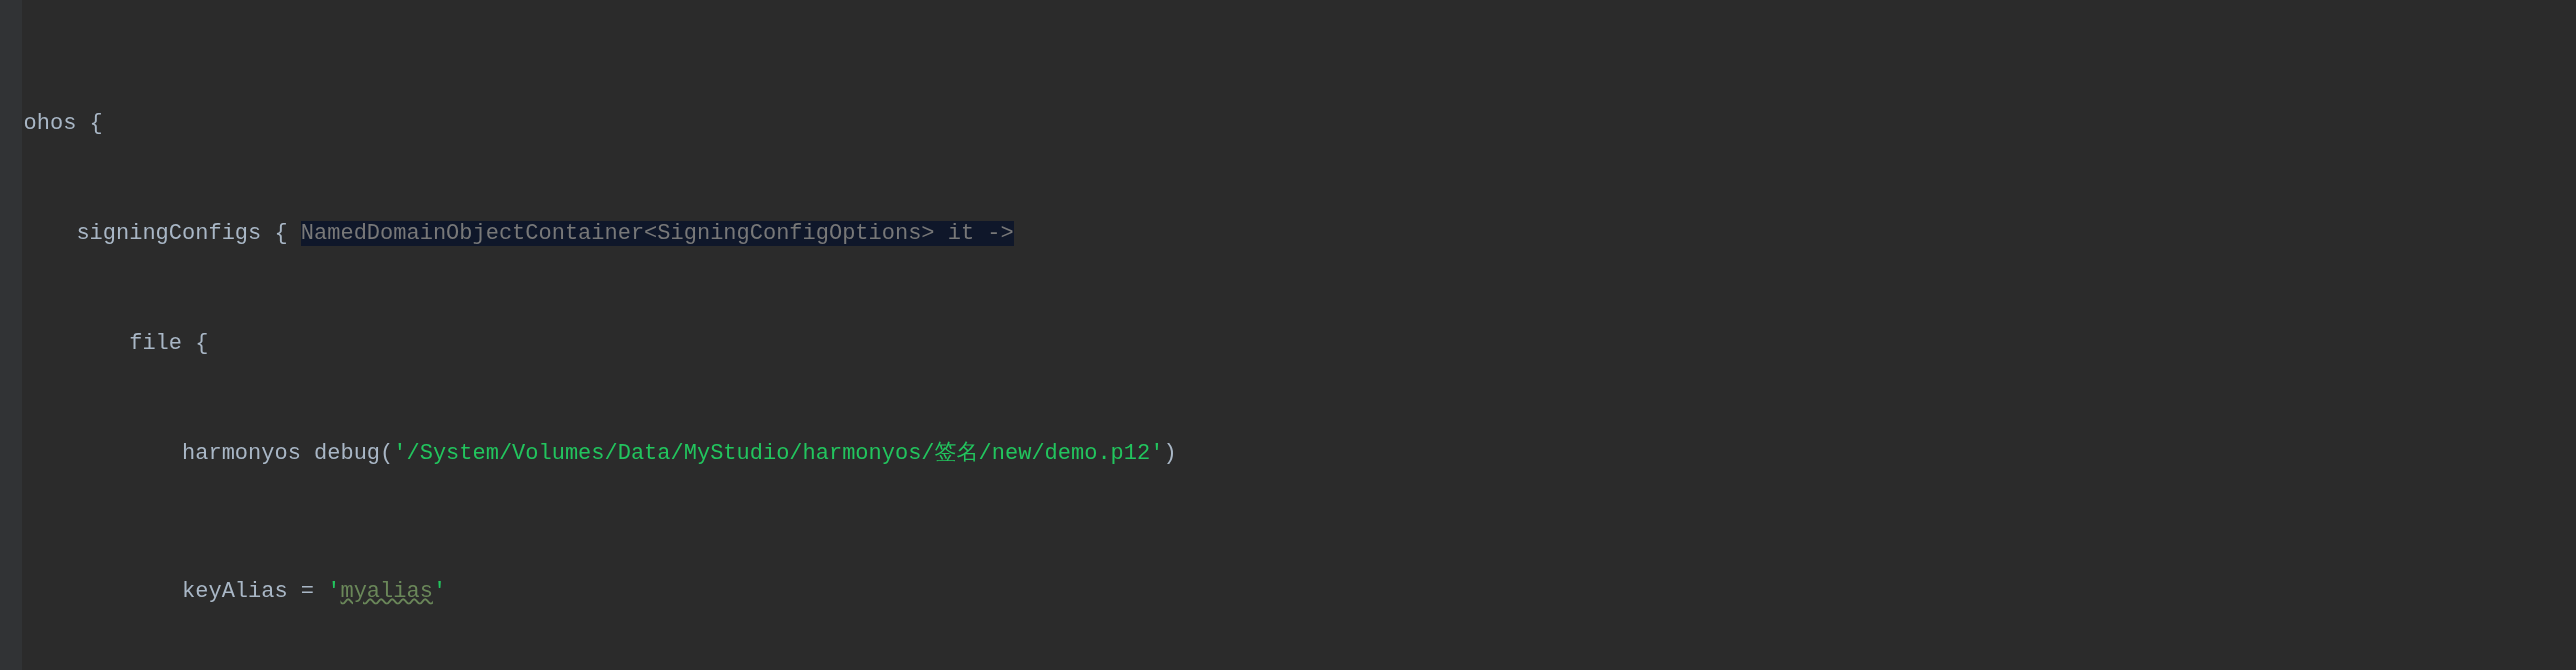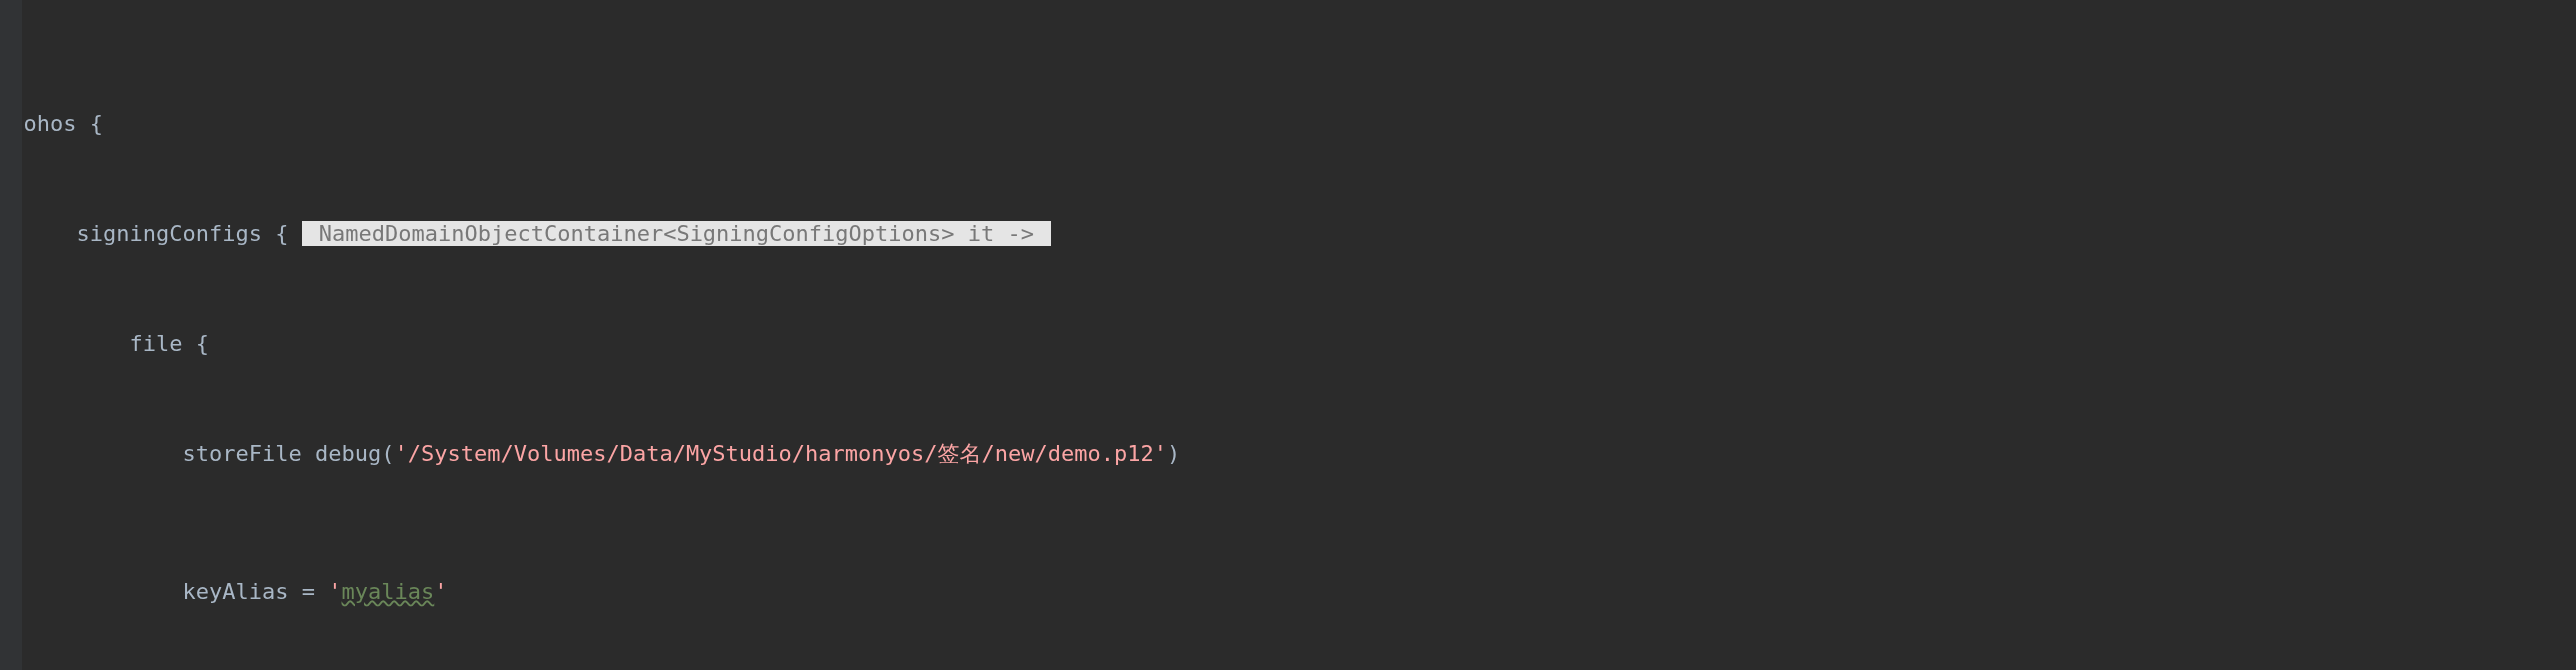--- a/index.html
+++ b/index.html
@@ -24,41 +24,42 @@
   .gutter {
     position: absolute;
     left: 0;
     top: 0;
     width: 22px;
     height: 100%;
     background: #313335;
   }
   .line {
     white-space: pre;
+    font-family: Liberation Mono, monospace;
   }          
   .plain   { color: #a9b7c6; }           
-  .hint    { color: #787878; background: #e5e5e5; padding: 0 17px; }
-  .string  { color: #fca5a5; }
+  .hint    { color: #787878; background: #0f172a; padding: 0 0; }
+  .string  { color: #22c55e; }
   .assign  { color: #a9b7c6; }
   .ident   { color: #a9b7c6; }
   .typo    { color: #6a8759; text-decoration: underline wavy #6a8759; text-decoration-thickness: 1.6px; }
 </style>
 </head>
 <body>
 
 <div class="editor">
   <div class="gutter"></div>
 
   <div class="line"><span class="ident">ohos </span><span class="plain">{</span></div>
 
   <div class="line"><span>    </span><span class="ident">signingConfigs </span><span class="plain">{ </span><span class="hint">NamedDomainObjectContainer&lt;SigningConfigOptions&gt; it -&gt;</span></div>
 
   <div class="line"><span>        </span><span class="ident">file </span><span class="plain">{</span></div>
 
-  <div class="line"><span>            </span><span class="ident">storeFile </span><span class="ident">debug(</span><span class="string">'/System/Volumes/Data/MyStudio/harmonyos/签名/new/demo.p12'</span><span class="plain">)</span></div>
+  <div class="line"><span>            </span><span class="ident">harmonyos </span><span class="ident">debug(</span><span class="string">'/System/Volumes/Data/MyStudio/harmonyos/签名/new/demo.p12'</span><span class="plain">)</span></div>
 
 
   <div class="line"><span>            </span><span class="ident">keyAlias </span><span class="assign">= </span><span class="string">'</span><span class="typo">myalias</span><span class="string">'</span></div>
 
   
 
   
 
   
 

